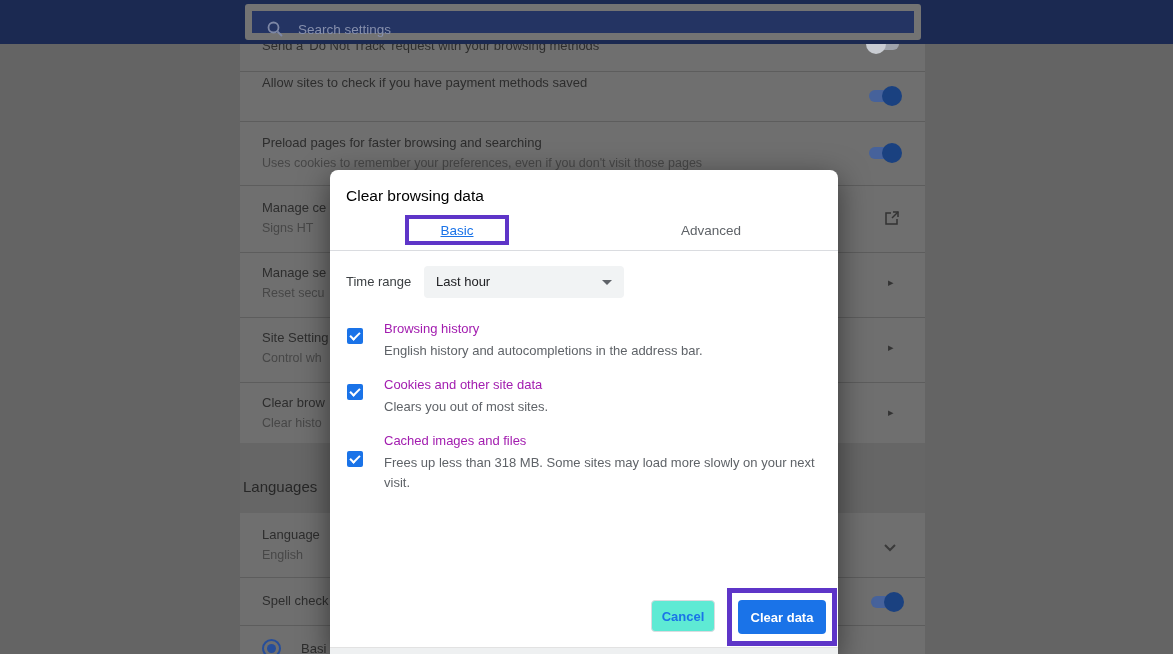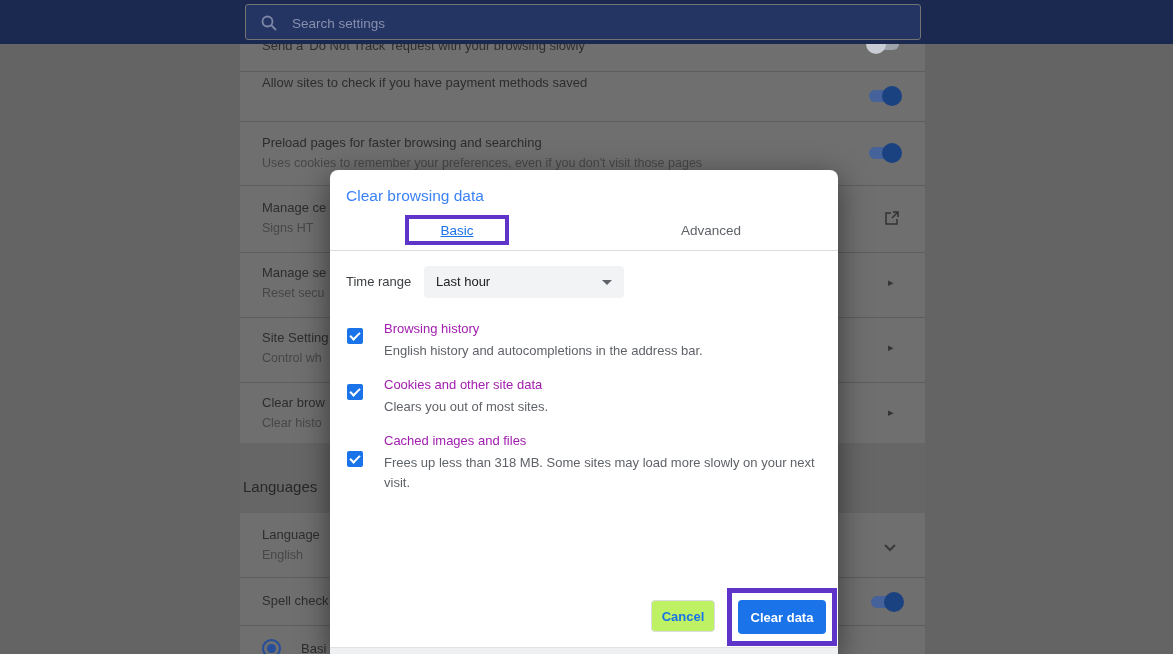--- a/index.html
+++ b/index.html
@@ -24,61 +24,61 @@
   .toggle.off .track{background:#9fa3ab;}
   .toggle.off .knob{left:0;background:#c9ccd2;}
 
   .arrow-glyph{position:absolute;font-size:11px;color:#333;}
   .chevron{position:absolute;width:12px;height:8px;}
   .radio{position:absolute;width:15px;height:15px;border:2px solid #274e9a;border-radius:50%;}
   .radio::after{content:"";position:absolute;left:3px;top:3px;width:9px;height:9px;border-radius:50%;background:#274e9a;}
 
   
   .header{position:absolute;left:0;top:0;width:1173px;height:44px;background:#1b2951;z-index:6;}
-  .search-field{position:absolute;left:245px;top:4px;width:676px;height:36px;background:#243463;border:1px solid #737373;border-radius:3px;box-sizing:border-box;}
+  .search-field{position:absolute;left:245px;top:4px;width:676px;height:36px;background:#243463;border:7px solid #737373;border-radius:3px;box-sizing:border-box;}
   .search-input{position:absolute;left:44px;top:0;width:600px;height:34px;background:transparent;border:none;outline:none;color:#c7cde0;font-size:13.5px;font-family:"Liberation Sans",sans-serif;}
   .search-input::placeholder{color:#8790ad;opacity:1;}
 
   
   .dialog{position:absolute;left:330px;top:170px;width:508px;height:484px;background:#ffffff;border-radius:8px 8px 0 0;box-shadow:0 8px 30px rgba(0,0,0,0.5);z-index:10;}
-  .dlg-title{position:absolute;left:16px;top:17px;font-size:15.5px;color:#3b82f6;}
+  .dlg-title{position:absolute;left:16px;top:17px;font-size:15.5px;color:#000000;}
   .tabs{position:absolute;left:0;top:42px;width:508px;height:38px;display:flex;}
   .tab{flex:1;text-align:center;line-height:38px;font-size:13.5px;font-weight:500;cursor:pointer;}
   .tab.selected{color:#1a73e8;text-decoration:underline;}
   .tab.unselected{color:#5f6368;}
   .tabs-divider{position:absolute;left:0;top:80px;width:508px;height:1px;background:#dadce0;}
   .tr-label{position:absolute;left:16px;top:104px;font-size:13px;color:#3c4043;}
   .select{position:absolute;left:94px;top:96px;width:200px;height:32px;background:#f1f3f4;border-radius:4px;cursor:pointer;}
   .select .val{position:absolute;left:12px;top:8px;font-size:13px;color:#202124;}
   .select .caret{position:absolute;right:12px;top:14px;width:0;height:0;border-left:5px solid transparent;border-right:5px solid transparent;border-top:5px solid #5f6368;}
   .checkbox{position:absolute;left:17px;width:16px;height:16px;background:#1a73e8;border-radius:2px;cursor:pointer;}
   .checkbox::after{content:"";position:absolute;left:3px;top:4px;width:8px;height:4px;border-left:2px solid #fff;border-bottom:2px solid #fff;transform:rotate(-45deg);}
   .opt-label{position:absolute;left:54px;font-size:13px;color:#a21caf;white-space:nowrap;}
   .opt-desc{position:absolute;left:54px;font-size:13px;color:#5f6368;width:440px;line-height:20px;}
   .btn{position:absolute;box-sizing:border-box;border-radius:4px;font-size:13px;text-align:center;cursor:pointer;}
-  .btn-cancel{left:321px;top:430px;width:64px;height:32px;background:#bef264;border:1px solid #dadce0;color:#1a73e8;font-weight:600;line-height:30px;}
+  .btn-cancel{left:321px;top:430px;width:64px;height:32px;background:#5eead4;border:1px solid #dadce0;color:#1a73e8;font-weight:600;line-height:30px;}
   .btn-confirm{left:408px;top:430px;width:88px;height:34px;background:#1a73e8;border:none;color:#fff;font-weight:700;line-height:34px;}
   .dlg-bottom-strip{position:absolute;left:0;bottom:0;width:508px;height:6px;background:#eef0f1;border-top:1px solid #e2e2e2;}
 
   
   .annot{position:absolute;box-sizing:border-box;border:4px solid #5e35c8;z-index:11;}
   .annot-basic{left:calc(25% - 52px);top:45px;width:104px;height:30px;}
   .annot-clear{left:397px;top:418px;width:110px;height:58px;border-width:5px;}
 </style>
 </head>
 <body>
 
 <div class="screen">
 
   <div class="col">
     <div class="card" style="top:30px;height:413px;"></div>
     <div class="card" style="top:513px;height:141px;"></div>
   </div>
 
-  <div class="row-title" style="left:262px;top:38px;">Send a 'Do Not Track' request with your browsing slowly</div>
+  <div class="row-title" style="left:262px;top:38px;">Send a 'Do Not Track' request with your browsing methods</div>
   <div class="toggle off" style="left:866px;top:34px;">
       <span class="track"></span>
       <span class="knob"></span>
     </div>
   <div class="divider" style="left:240px;top:71px;"></div>
 
   <div class="row-title" style="left:262px;top:75px;">Allow sites to check if you have payment methods saved</div>
   <div class="toggle on" style="left:866px;top:86px;">
       <span class="track"></span>
       <span class="knob"></span>

